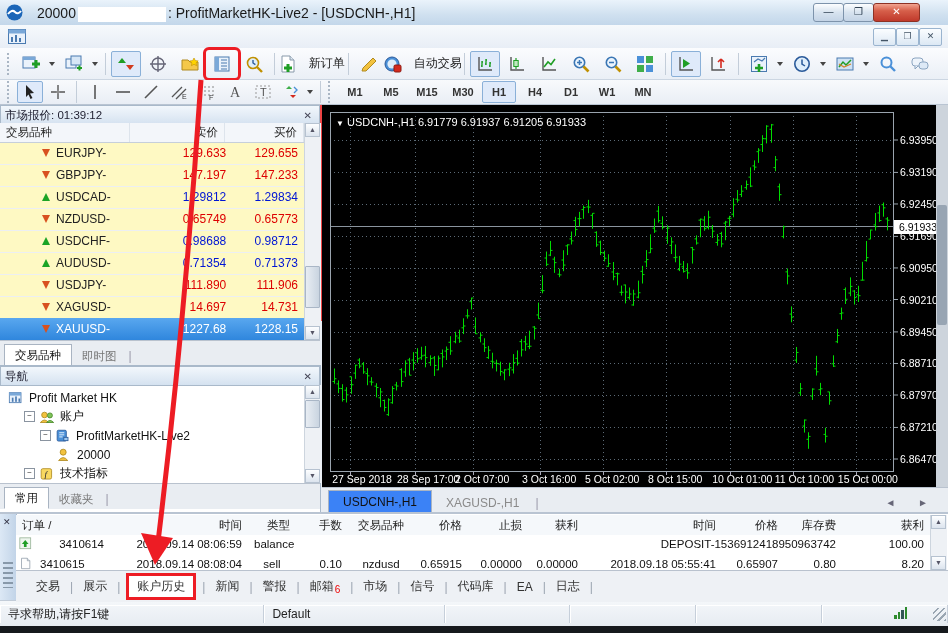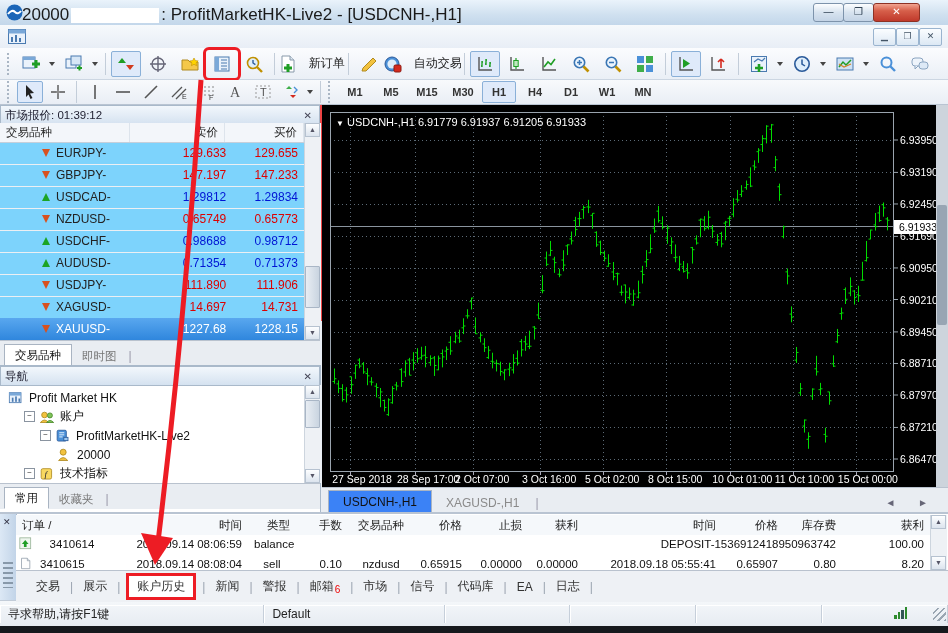--- a/index.html
+++ b/index.html
@@ -3,21 +3,21 @@
 <meta charset="utf-8">
 <style>
   html,body{margin:0;padding:0;background:#6b7c8d;}
   #app{position:relative;width:948px;height:633px;overflow:hidden;
        font-family:"Liberation Sans","DejaVu Sans",sans-serif;font-size:12px;color:#222;
        background:#e9eef5;border:0;}
   .abs{position:absolute;}
   
   #titlebar{left:0;top:0;width:948px;height:25px;
     background:linear-gradient(#eaf3fb,#cfe0ef 60%,#c3d7ea);border-bottom:1px solid #8fa8c0;}
-  #titlebar .ttext{position:absolute;left:22px;top:5px;font-size:17px;color:#1a1a1a;white-space:nowrap;}
+  #titlebar .ttext{position:absolute;left:37px;top:5px;font-size:14px;color:#1a1a1a;white-space:nowrap;}
   .redact{display:inline-block;width:88px;height:15px;background:#fff;vertical-align:middle;margin:0 2px;}
   .winbtn{position:absolute;top:3px;height:17px;border:1px solid #7d93ab;border-radius:3px;
     background:linear-gradient(#fdfeff,#d7e3ef 50%,#c4d4e6);text-align:center;line-height:15px;font-size:10px;color:#345;}
   #btn-close-app{background:linear-gradient(#f2a490,#d65f4a 40%,#c0392b);color:#fff;border-color:#8d3124;}
   
   #menubar{left:0;top:25px;width:948px;height:23px;background:linear-gradient(#f6f9fc,#e8eef6);
     border-bottom:1px solid #cdd7e2;display:flex;align-items:center;}
   .mdi-btn{position:absolute;top:28px;width:21px;height:16px;border:1px solid #9ab4cf;border-radius:2px;
     background:linear-gradient(#fbfdff,#dce8f4);text-align:center;line-height:14px;font-size:9px;color:#456;}
   
@@ -35,21 +35,21 @@
   .tsep{width:1px;height:22px;background:#c3cdd9;margin:0 4px;}
   .tgrip{width:4px;height:22px;margin:0 3px;border-left:2px dotted #aab6c4;}
   .tf-btn{height:20px;min-width:26px;display:flex;align-items:center;justify-content:center;
     font-size:11px;font-weight:bold;color:#333;border:1px solid transparent;border-radius:2px;margin:0 1px;padding:0 3px;}
   .tf-btn.active{border-color:#8ab0d8;background:#dfeafa;}
   .ann-box{outline:3px solid #ed1c24;outline-offset:1px;}
   
   .panel-head{height:18px;background:linear-gradient(#f2f7fc,#d5e2f0);border:1px solid #a9b9ca;
     display:flex;align-items:center;padding:0 4px;font-size:11.5px;color:#223;}
   .panel-head .x{margin-left:auto;font-size:10px;color:#445;padding:0 3px;}
-  #market-watch{left:0;top:105px;width:320px;height:216px;background:#7dd3fc;border-right:6px solid #ef4444;}
+  #market-watch{left:0;top:105px;width:320px;height:216px;background:#fef9c3;border-right:6px solid #ef4444;}
   #mw-colhead{position:absolute;left:0;top:18px;width:304px;height:19px;background:#f3f6fa;
     border-bottom:1px solid #c6cfda;display:flex;}
   .mw-ch{font-size:11.5px;color:#222;padding:2px 6px;box-sizing:border-box;border-right:1px solid #dde4ec;}
   #mw-rows{position:absolute;left:0;top:37px;width:304px;height:198px;}
   .mw-row{position:absolute;left:0;width:304px;height:22px;border-bottom:1px solid #eceff3;display:flex;align-items:center;}
   .mw-row.sel{background:linear-gradient(#59a7ef,#2f86dd);color:#fff;border-bottom-color:#2f86dd;}
   .mw-sym{width:130px;padding-left:6px;display:flex;align-items:center;box-sizing:border-box;margin-left:36px;}
   .mw-bid{width:95px;text-align:right;padding-right:8px;box-sizing:border-box;}
   .mw-ask{width:79px;text-align:right;padding-right:6px;box-sizing:border-box;}
   .arr{width:0;height:0;margin-right:6px;}
@@ -1113,21 +1113,21 @@
         <div class="t-hc" style="width: 62px; text-align: right;">价格</div>
         <div class="t-hc" style="width: 58px; text-align: right;">库存费</div>
         <div class="t-hc" style="width: 88px; text-align: right;">获利</div>
       </div>
     <div id="t-rows">
         <div class="t-row" style="top: 21px;">
           <div class="t-cell" style="width: 18px; padding: 2px 0px 0px 3px;"><svg width="15" height="15" viewBox="0 0 18 18">
               <rect x="1" y="1" width="13" height="13" fill="#eef6ee" stroke="#9ab49a"></rect>
               <path d="M7.5 3.5 l4 5 h-2.4 v3.5 h-3.2 v-3.5 h-2.4 z" fill="#1f9e25"></path>
             </svg></div>
-          <div class="t-cell" style="width: 76px; text-align: center;">3410614</div>
+          <div class="t-cell" style="width: 76px; text-align: right;">3410614</div>
           <div class="t-cell" style="width: 138px; text-align: right;">2018.09.14 08:06:59</div>
           <div class="t-cell" style="width: 48px; text-align: center;">balance</div>
           <div class="t-cell" style="width: 52px; text-align: right;"></div>
           <div class="t-cell" style="width: 66px; text-align: center;"></div>
           <div class="t-cell" style="width: 54px; text-align: right;"></div>
           <div class="t-cell" style="width: 60px; text-align: right;"></div>
           <div class="t-cell" style="width: 56px; text-align: right;"></div>
           <div class="t-cell" style="width: 258px; text-align: right;">DEPOSIT-1536912418950963742</div>
           <div class="t-cell" style="width: 88px; text-align: right;">100.00</div>
         </div>

